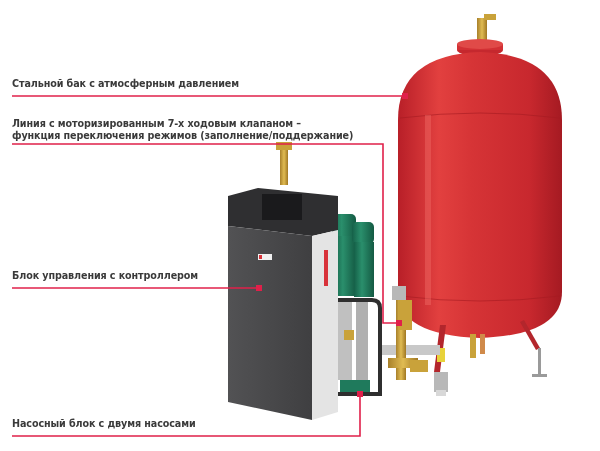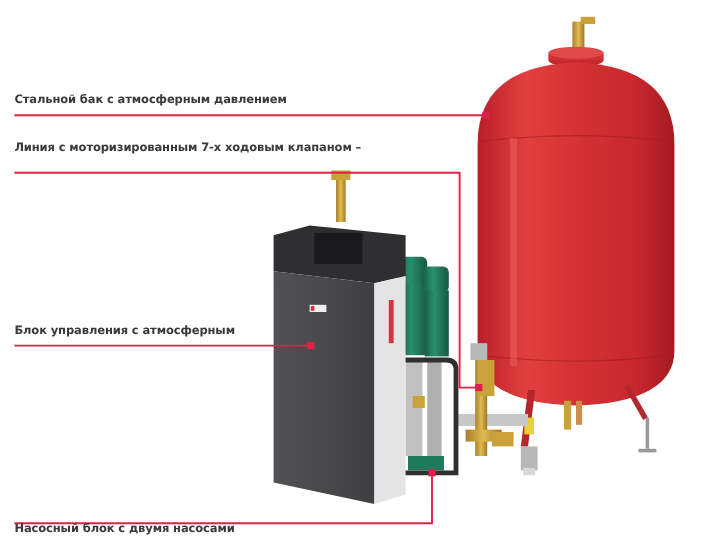--- a/index.html
+++ b/index.html
@@ -110,15 +110,16 @@
     <g fill="#e0204a">
       <rect x="402" y="93" width="6" height="6"></rect>
       <rect x="396" y="320" width="6" height="6"></rect>
       <rect x="256" y="285" width="6" height="6"></rect>
       <rect x="357" y="391" width="6" height="6"></rect>
     </g>
   </svg>
 
   <div class="label" style="top:77px;">Стальной бак с атмосферным давлением</div>
   <div class="label" style="top:117px;">Линия с моторизированным 7-х ходовым клапаном –</div>
-  <div class="label" style="top:269px;">Блок управления с атмосферным</div>
-  <div class="label" style="top:434px;">Насосный блок с двумя насосами</div>
+  <div class="label" style="top:129px;">функция переключения режимов (заполнение/поддержание)</div>
+  <div class="label" style="top:269px;">Блок управления с контроллером</div>
+  <div class="label" style="top:417px;">Насосный блок с двумя насосами</div>
 </div>
 
 </body></html>

